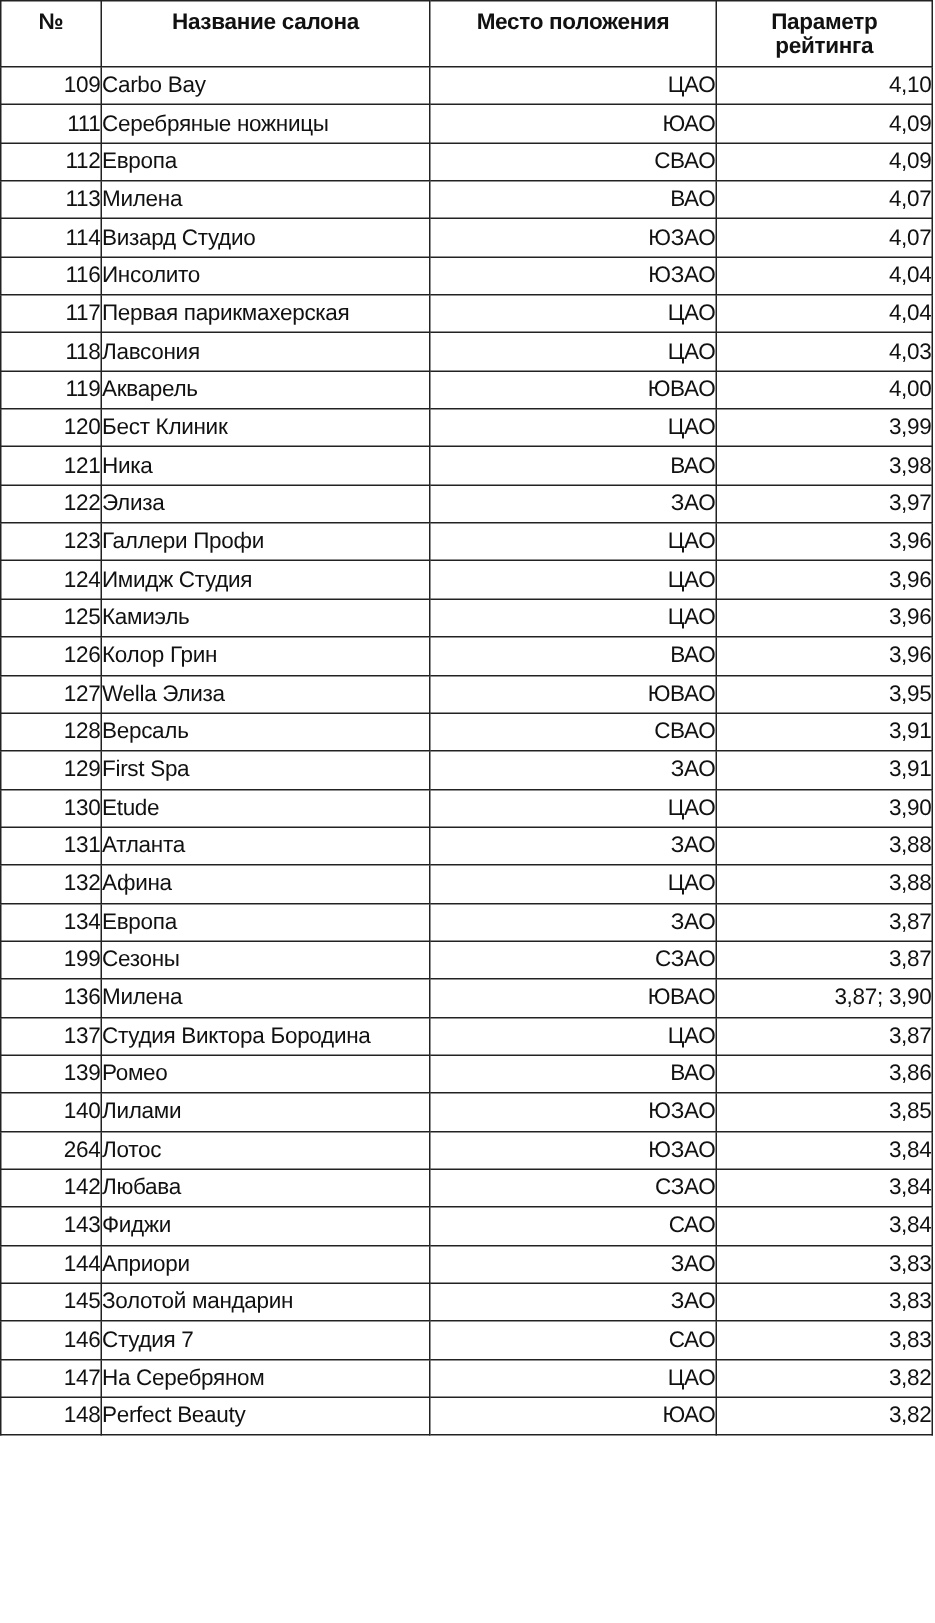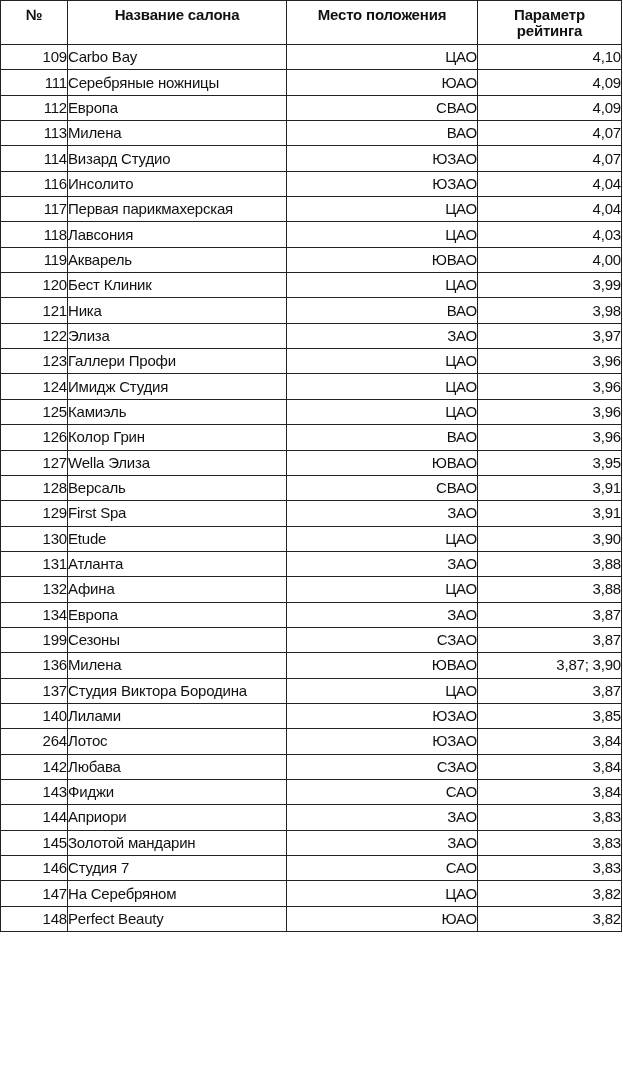--- a/index.html
+++ b/index.html
@@ -227,20 +227,26 @@
         <td class="loc">ЮВАО</td>
         <td class="rate">3,87; 3,90</td>
       </tr>
       <tr>
         <td class="num">137</td>
         <td class="name">Студия Виктора Бородина</td>
         <td class="loc">ЦАО</td>
         <td class="rate">3,87</td>
       </tr>
       <tr>
+        <td class="num">139</td>
+        <td class="name">Ромео</td>
+        <td class="loc">ВАО</td>
+        <td class="rate">3,86</td>
+      </tr>
+      <tr>
         <td class="num">140</td>
         <td class="name">Лилами</td>
         <td class="loc">ЮЗАО</td>
         <td class="rate">3,85</td>
       </tr>
       <tr>
         <td class="num">264</td>
         <td class="name">Лотос</td>
         <td class="loc">ЮЗАО</td>
         <td class="rate">3,84</td>

